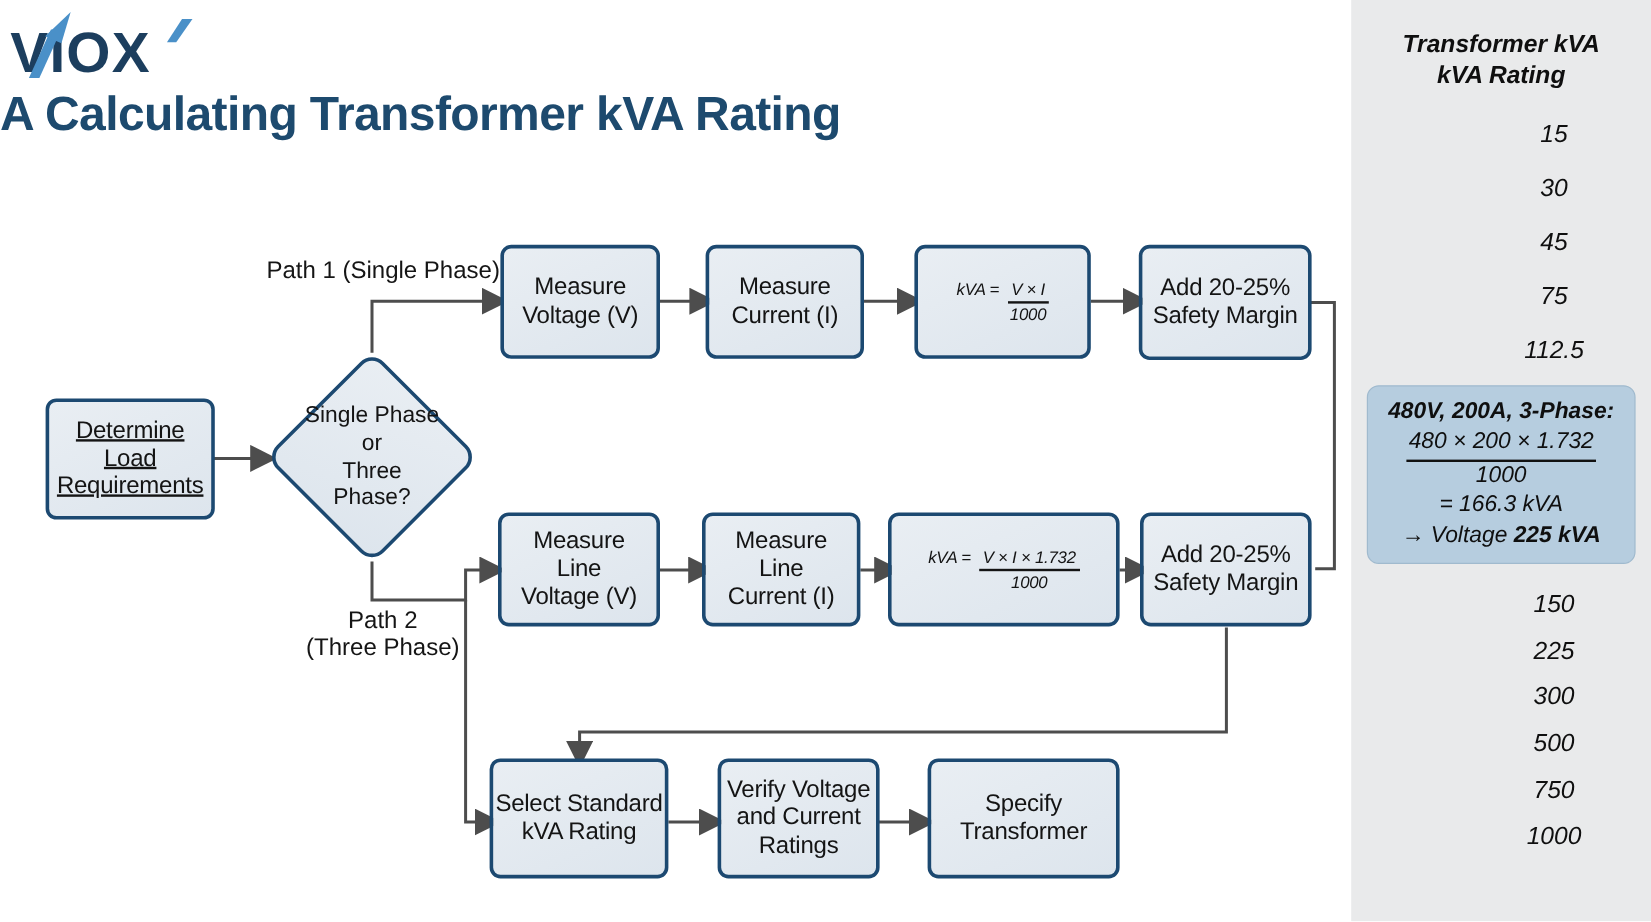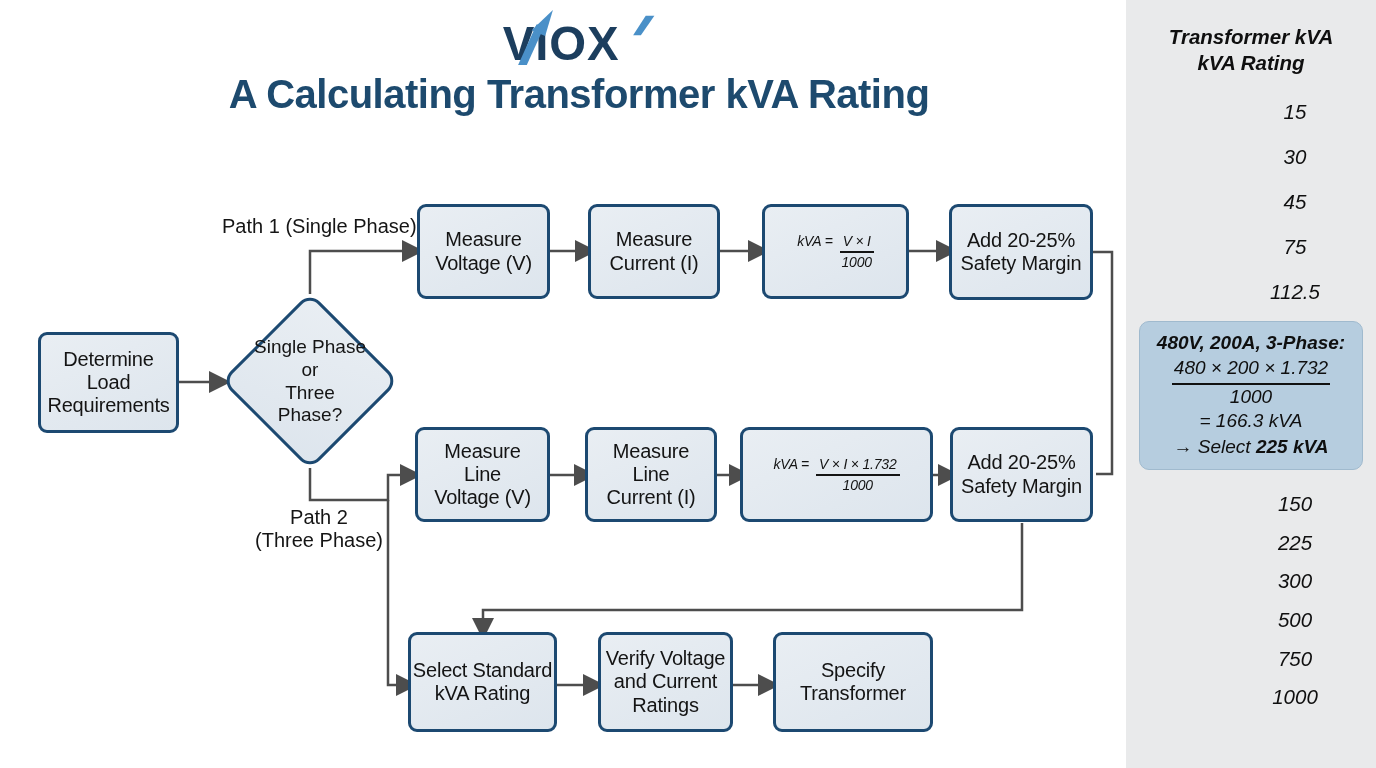--- a/index.html
+++ b/index.html
@@ -1,21 +1,21 @@
 <!DOCTYPE html>
 <html><head>
 <meta charset="utf-8">
 <style>
   html,body{margin:0;padding:0;background:#fff;}
   #stage{position:relative;width:1376px;height:768px;overflow:hidden;
          font-family:"Liberation Sans",sans-serif;background:#ffffff;}
   .pre{white-space:pre-line;}
 
   
-  .header{position:absolute;left:0;top:10px;width:1158px;text-align:center;z-index:5;}
+  .header{position:absolute;left:0;top:10px;width:1158px;z-index:5;}
   .logo-wrap{display:inline-block;height:58px;}
   .title{font-size:40px;font-weight:bold;color:#1d4a6e;letter-spacing:-0.5px;margin-top:0;}
 
   
   .node{position:absolute;box-sizing:border-box;z-index:3;
         background:linear-gradient(155deg,#e9eef3 0%,#dde5ed 100%);
         border:3px solid #1c4971;border-radius:9px;
         display:flex;align-items:center;justify-content:center;
         text-align:center;font-size:20px;line-height:1.16;color:#141414;
         letter-spacing:-0.2px;}
@@ -96,21 +96,21 @@
       <path d="M1022,523 V610 H483 V620" marker-end="url(#ah)"></path>
       <path d="M557,685 H585" marker-end="url(#ah)"></path>
       <path d="M732,685 H760" marker-end="url(#ah)"></path>
     </g>
   </svg>
 
   <div class="path-label" style="left:222px;top:215px;">Path 1 (Single Phase)</div>
   <div class="path-label pre" style="left:243px;top:506px;width:152px;text-align:center;">Path 2
 (Three Phase)</div>
 
-  <div class="node pre" style="left:38px;top:332px;width:141px;height:101px;">Determine
+  <div class="node pre" style="left:38px;top:332px;width:141px;height:101px;text-decoration:underline;">Determine
 Load
 Requirements</div>
 
   <div class="diamond"></div>
   <div class="diamond-text pre">Single Phase
 or
 Three
 Phase?</div>
 
   <div class="node pre" style="left:417px;top:204px;width:133px;height:95px;">Measure
@@ -168,21 +168,21 @@
     </div>
 
     <div class="sb-example">
       <div class="ex-head">480V, 200A, 3-Phase:</div>
       <div class="ex-frac">
         <span class="num">480 × 200 × 1.732</span>
         <span>1000</span>
       </div>
       <div class="ex-line">= 166.3 kVA</div>
       <div class="ex-line">
-        <span>→ Select </span><b>225 kVA</b>
+        <span>→ Voltage </span><b>225 kVA</b>
       </div>
     </div>
 
     <div class="sb-list bottom">
       <div class="sb-val">150</div>
       <div class="sb-val">225</div>
       <div class="sb-val">300</div>
       <div class="sb-val">500</div>
       <div class="sb-val">750</div>
       <div class="sb-val">1000</div>

